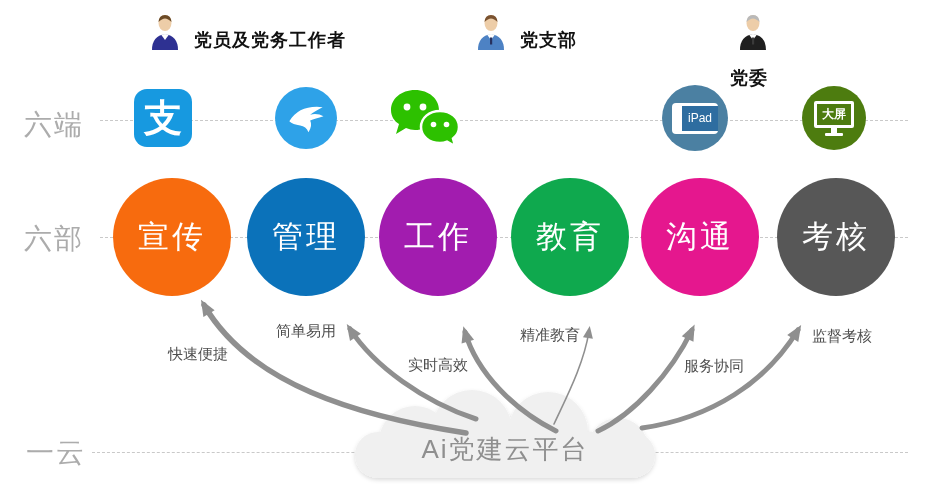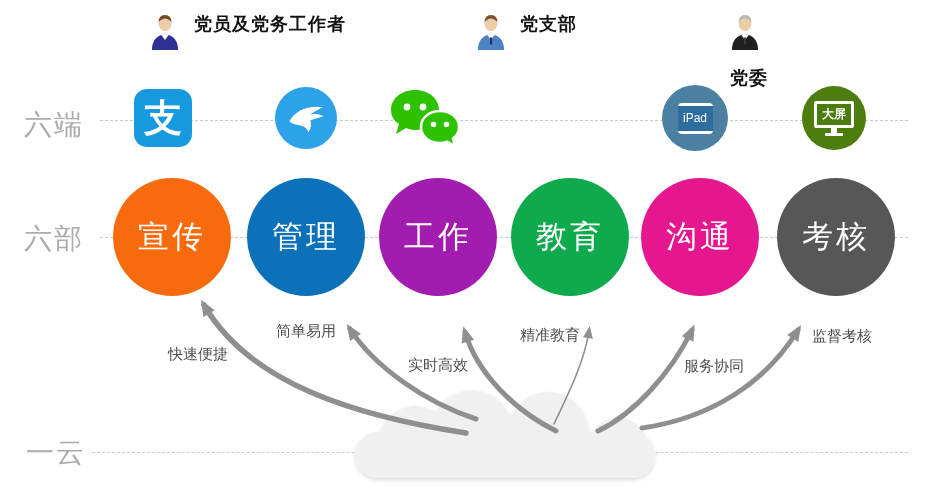--- a/index.html
+++ b/index.html
@@ -1,31 +1,31 @@
 <!DOCTYPE html>
 <html><head>
 <meta charset="utf-8">
 <style>
   html,body{margin:0;padding:0;background:#fff;}
   #stage{position:relative;width:950px;height:489px;background:#fff;overflow:hidden;
          font-family:"Liberation Sans","DejaVu Sans",sans-serif;}
   .dash{position:absolute;border-top:1px dashed #c9c9c9;height:0;z-index:1;}
   .rowlab{position:absolute;color:#acacac;font-size:28px;letter-spacing:2px;z-index:2;}
-  .aud{position:absolute;display:flex;align-items:flex-start;gap:14px;z-index:4;}
+  .aud{position:absolute;display:flex;align-items:flex-end;gap:14px;z-index:4;}
   .aud .lbl{font-size:18px;font-weight:bold;color:#111;letter-spacing:1px;}
   .term{position:absolute;z-index:4;}
   .alipay{width:58px;height:58px;border-radius:13px;display:flex;align-items:center;justify-content:center;}
   .alipay span{color:#fff;font-size:38px;font-weight:bold;}
   .circ-ico{border-radius:50%;display:flex;align-items:center;justify-content:center;}
   .pcwrap{width:68px;height:68px;border-radius:50%;background:#ececec;border:3px solid #d6d6d6;
           box-sizing:border-box;display:flex;flex-direction:column;align-items:center;justify-content:center;}
   .pc-screen{width:38px;height:24px;border:3px solid #2b2b2b;border-radius:2px;color:#fff;
              font-size:13px;font-weight:bold;display:flex;align-items:center;justify-content:center;}
   .pc-base{width:52px;height:6px;background:#2b2b2b;border-radius:2px 2px 4px 4px;margin-top:1px;}
-  .ipad-frame{width:35px;height:31px;background:#fff;border-radius:4px;display:flex;align-items:center;justify-content:flex-start;}
+  .ipad-frame{width:46px;height:31px;background:#fff;border-radius:4px;display:flex;align-items:center;justify-content:flex-end;}
   .ipad-screen{width:36px;height:25px;color:#fff;font-size:12px;display:flex;align-items:center;justify-content:center;}
   .dp-screen{width:40px;height:27px;border:3px solid #fff;border-radius:2px;box-sizing:border-box;
              color:#fff;font-size:12px;font-weight:bold;display:flex;align-items:center;justify-content:center;}
   .dp-stand{width:6px;height:5px;background:#fff;margin:0 auto;}
   .dp-bar{width:18px;height:3px;background:#fff;margin:0 auto;border-radius:1px;}
   .dept{position:absolute;width:118px;height:118px;border-radius:50%;display:flex;align-items:center;
         justify-content:center;color:#fff;font-size:31px;letter-spacing:3px;z-index:3;}
   .benefit{position:absolute;font-size:15px;color:#4f4f4f;z-index:6;white-space:nowrap;}
   #cloud-box{position:absolute;left:340px;top:385px;width:330px;height:100px;z-index:2;}
   #cloud-label{position:absolute;left:340px;top:432px;width:330px;text-align:center;
@@ -139,20 +139,21 @@
       </filter>
     </defs>
     <g fill="#f0f0f0" filter="url(#csh)">
       <circle cx="75" cy="57" r="36"></circle>
       <circle cx="132" cy="45" r="40"></circle>
       <circle cx="208" cy="47" r="40"></circle>
       <circle cx="278" cy="63" r="30"></circle>
       <rect x="15" y="47" width="300" height="46" rx="23"></rect>
     </g>
   </svg>
+  <div id="cloud-label">Ai党建云平台</div>
 
   <svg id="arrows" width="950" height="489" viewBox="0 0 950 489">
     <defs>
       <marker id="ah" markerUnits="userSpaceOnUse" markerWidth="20" markerHeight="20" refX="12" refY="10" orient="auto">
         <path d="M2,3.5 L18,10 L2,16.5 Z" fill="#8f8f8f"></path>
       </marker>
       <marker id="ah2" markerUnits="userSpaceOnUse" markerWidth="16" markerHeight="16" refX="9" refY="8" orient="auto">
         <path d="M2,3 L14,8 L2,13 Z" fill="#8f8f8f"></path>
       </marker>
     </defs>

